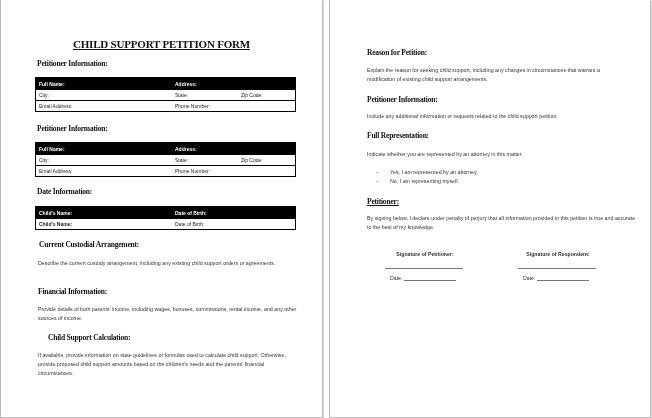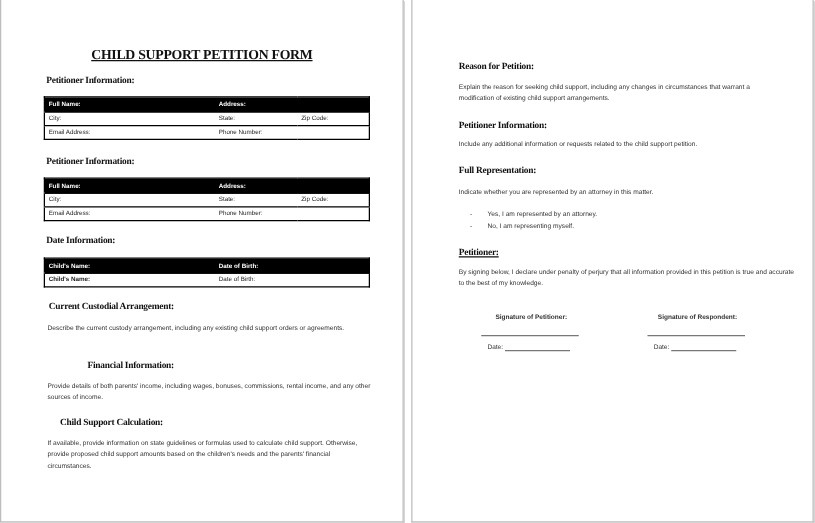--- a/index.html
+++ b/index.html
@@ -97,21 +97,21 @@
     <tr>
       <td>Child's Name:</td>
       <td class="lbl-light">Date of Birth:</td>
     </tr>
   </tbody>
     </table>
 
   <div class="abs heading" style="left:38px; top:240px;text-align:center;">Current Custodial Arrangement:</div>
   <div class="abs body-text" style="left:37px; top:259px; width:260px;">Describe the current custody arrangement, including any existing child support orders or agreements.</div>
 
-  <div class="abs heading" style="left:37px; top:287px;margin-left:32px;">Financial Information:</div>
+  <div class="abs heading" style="left:37px; top:287px;">Financial Information:</div>
   <div class="abs body-text" style="left:37px; top:305px; width:262px;">Provide details of both parents' income, including wages, bonuses, commissions, rental income, and any other sources of income.</div>
 
   <div class="abs heading" style="left:37px; top:333px;margin-left:10px;">Child Support Calculation:</div>
   <div class="abs body-text" style="left:37px; top:351px; width:256px;">If available, provide information on state guidelines or formulas used to calculate child support. Otherwise, provide proposed child support amounts based on the children's needs and the parents' financial circumstances.</div>
 </div>
 
 <div class="page right">
   <div class="abs heading" style="left:37px; top:48px;">Reason for Petition:</div>
   <div class="abs body-text" style="left:37px; top:66px; width:240px;">Explain the reason for seeking child support, including any changes in circumstances that warrant a modification of existing child support arrangements.</div>
 

